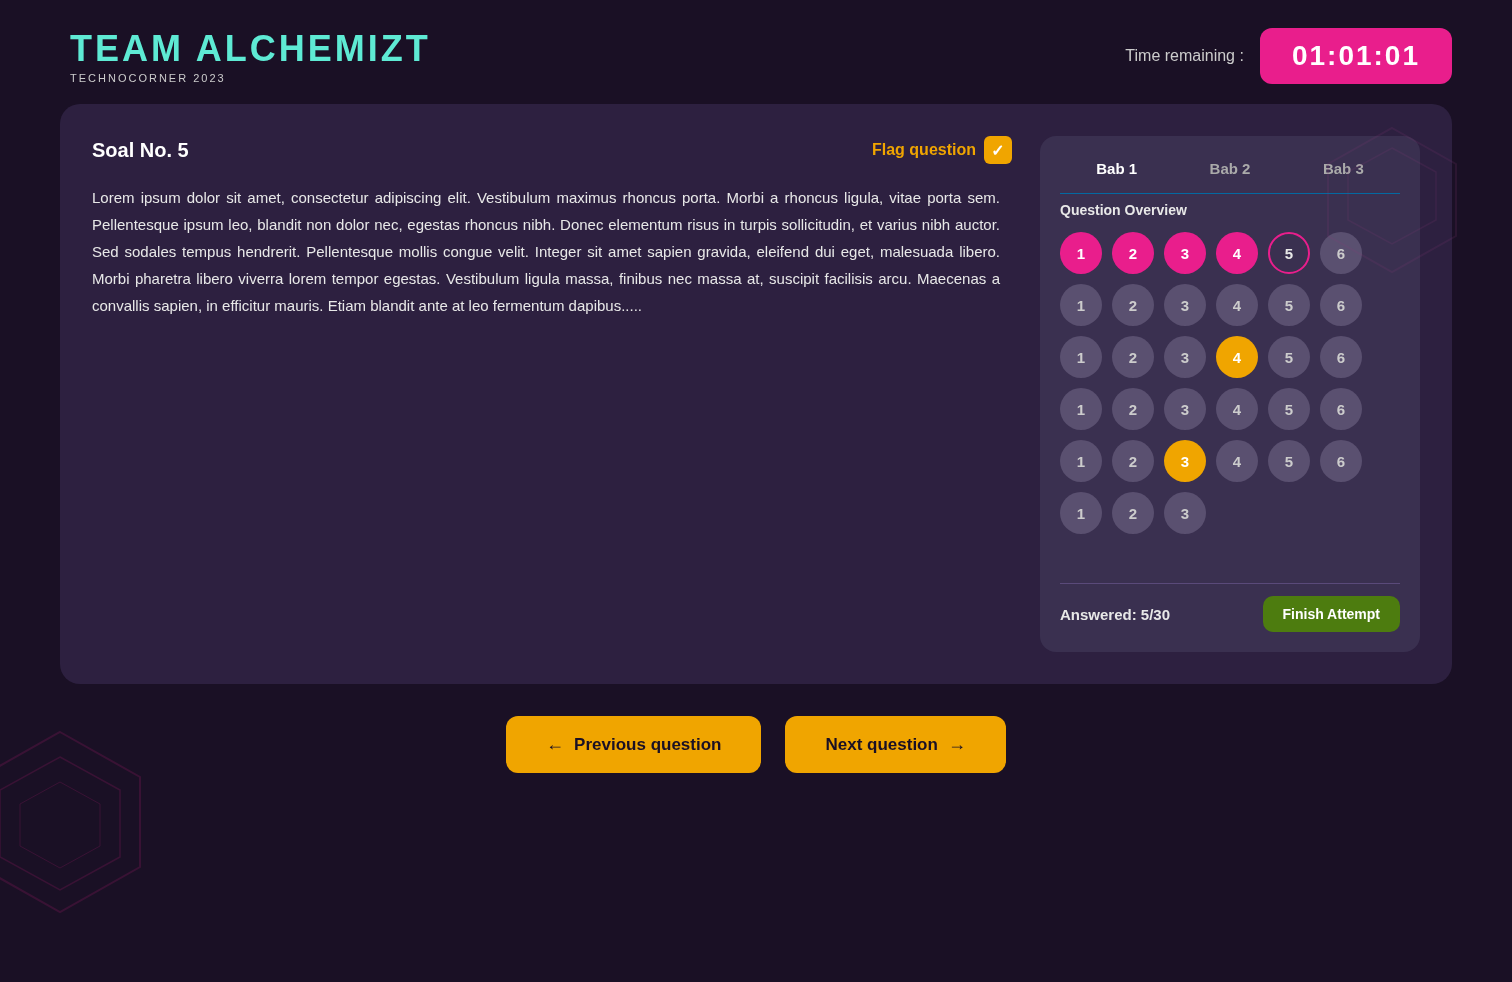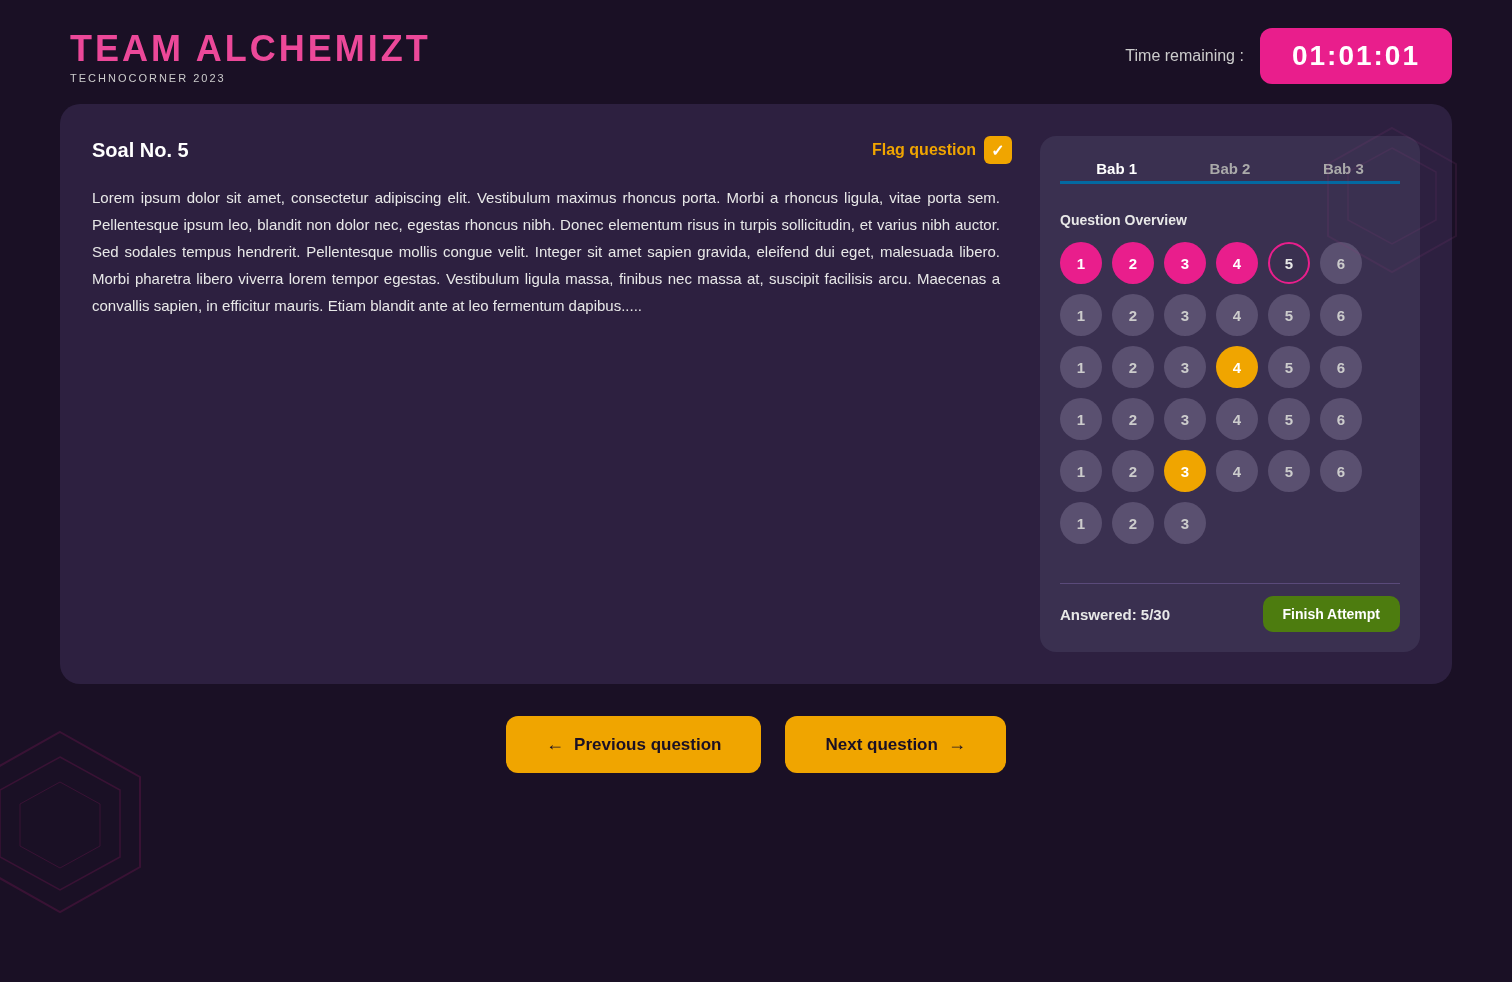--- a/index.html
+++ b/index.html
@@ -39,21 +39,21 @@
       justify-content: space-between;
       padding: 28px 60px 20px 70px;
     }
     .brand {
       display: flex;
       flex-direction: column;
     }
     .brand-title {
       font-size: 36px;
       font-weight: 900;
-      color: #ec4899;
+      color: #5eead4;
       letter-spacing: 3px;
       text-transform: uppercase;
       font-family: 'Arial Black', Arial, sans-serif;
     }
     .brand-subtitle {
       font-size: 11px;
       color: #cccccc;
       letter-spacing: 2px;
       margin-top: 2px;
     }
@@ -194,23 +194,23 @@
       border-radius: 16px;
       padding: 20px;
       display: flex;
       flex-direction: column;
     }
 
     
     .tabs {
       display: flex;
       justify-content: space-around;
-      margin-bottom: 28px;
-      border-bottom: 3px solid #0369a1;
-      padding-bottom: 0;
+      margin-bottom: 8px;
+      border-bottom: 1px solid #0369a1;
+      padding-bottom: 12px;
     }
     .tab {
       font-size: 15px;
       font-weight: 600;
       color: #aaaaaa;
       cursor: pointer;
       padding: 4px 8px;
     }
     .tab.active {
       color: #ffffff;

